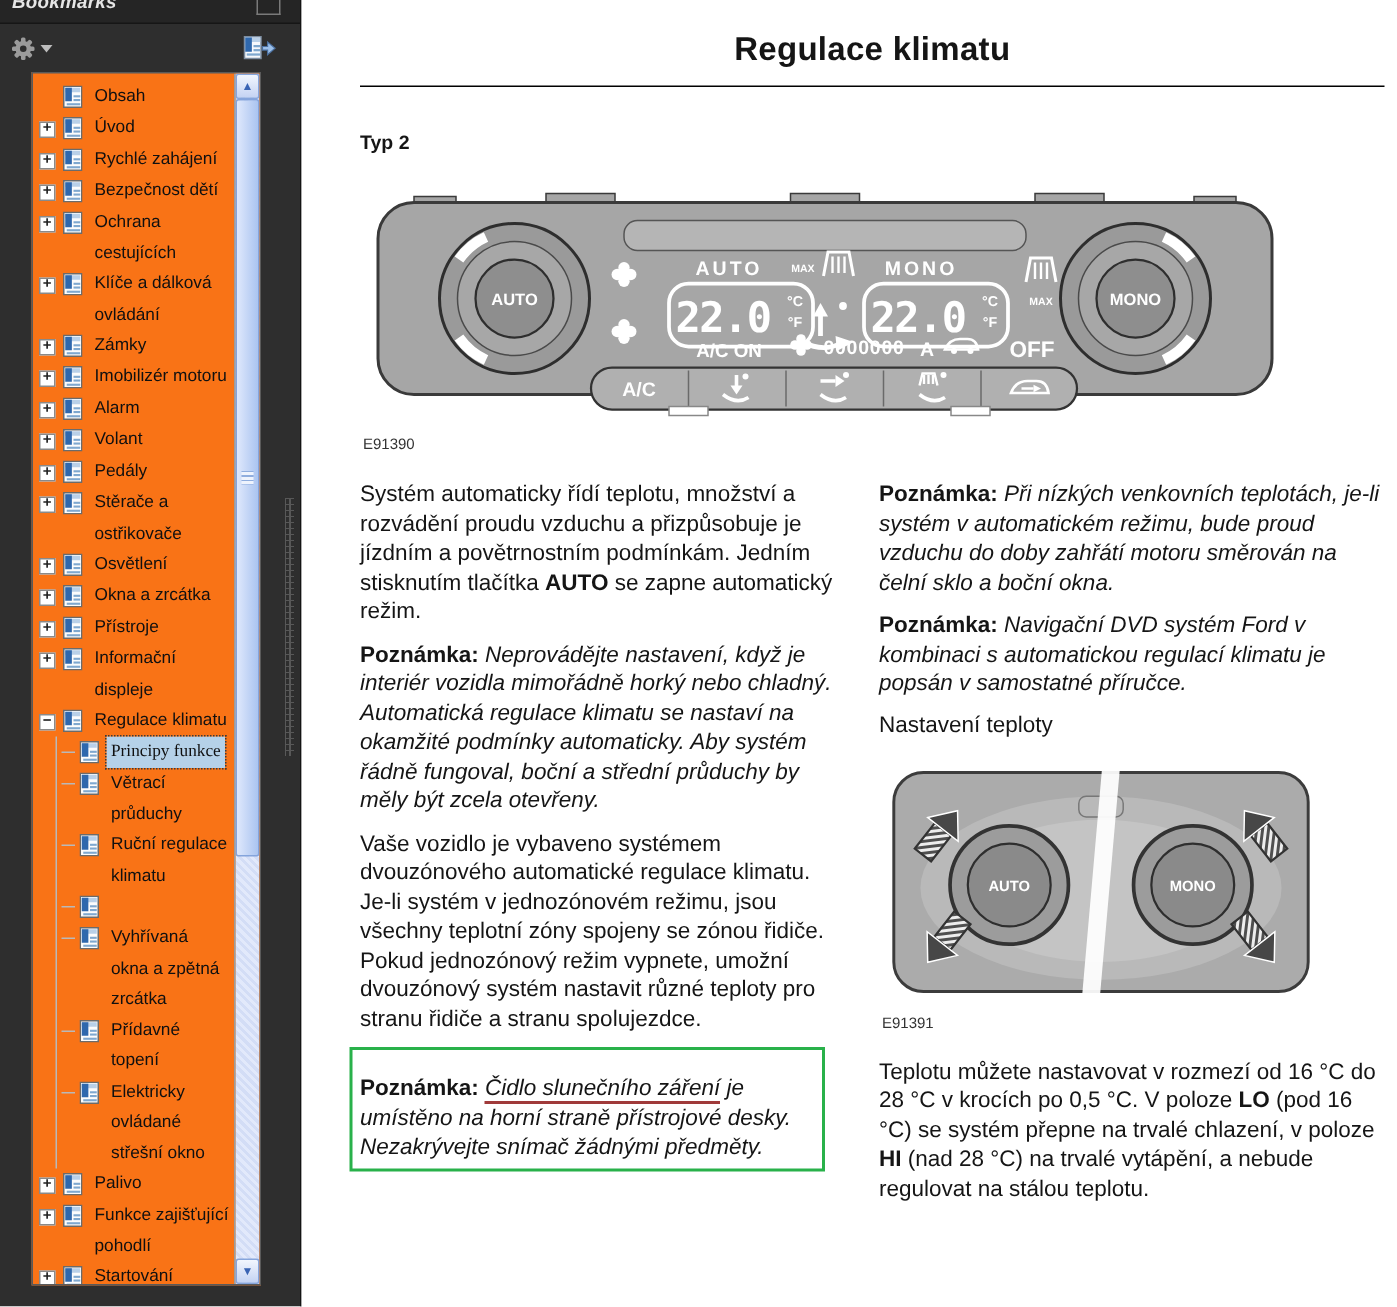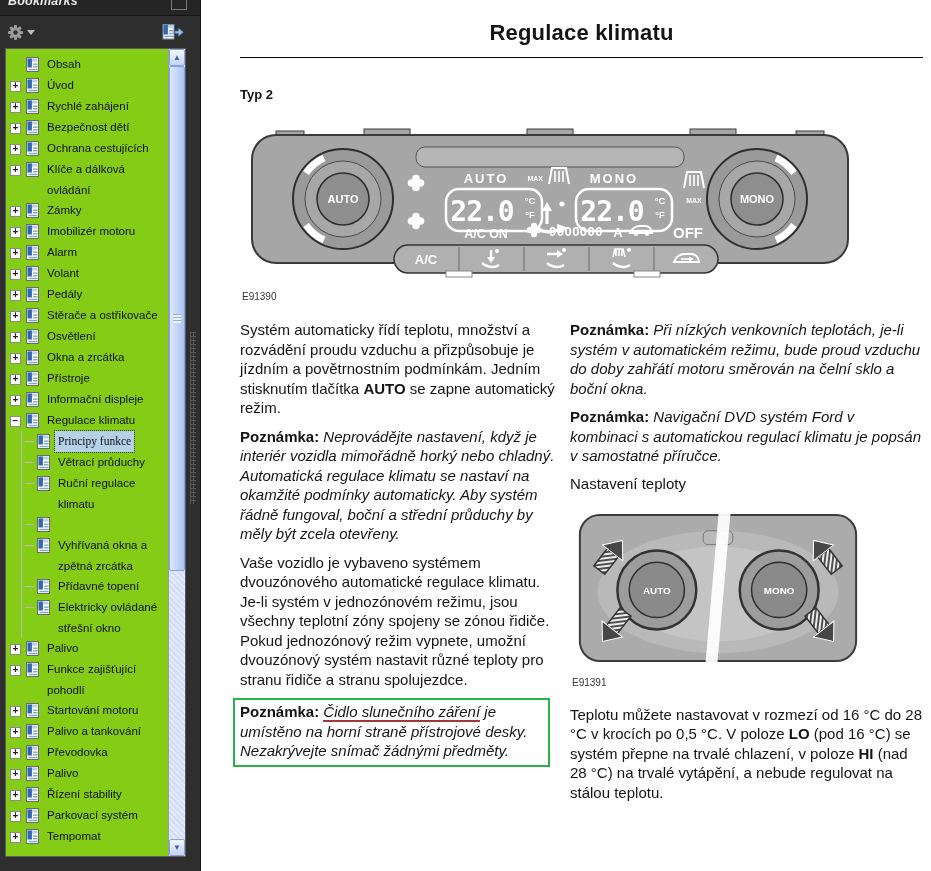--- a/index.html
+++ b/index.html
@@ -8,21 +8,21 @@
 
   
   #sidebar{position:absolute;left:0;top:0;width:200px;height:871px;background:#2e2e2e;border-right:1px solid #141414;}
   .sb-header{height:15px;background:#252525;border-bottom:1px solid #161616;overflow:hidden;position:relative;font-style:italic;}
   .sb-title{color:#e6e6e6;font-weight:bold;font-size:12.5px;margin:-6px 0 0 8px;letter-spacing:.2px;}
   .sb-partial-btn{position:absolute;right:13px;top:0;width:14px;height:9px;border:1px solid #7a7a7a;border-top:none;}
   .sb-toolbar{height:33px;position:relative;background:#2e2e2e;}
   .gear-wrap{position:absolute;left:7px;top:8px;display:flex;align-items:center;gap:3px;cursor:pointer;}
   .gear-caret{width:0;height:0;border-left:4px solid transparent;border-right:4px solid transparent;border-top:5px solid #bdbdbd;}
   .expand-wrap{position:absolute;right:16px;top:7px;cursor:pointer;}
-  .sb-tree{position:absolute;left:5px;top:48px;width:181px;height:809px;background:#84cc16;
+  .sb-tree{position:absolute;left:21px;top:48px;width:153px;height:809px;background:#f97316;
            border:1px solid #5a5a5a;box-sizing:border-box;overflow:hidden;}
   .tree-scrollpane{position:absolute;left:0;top:0;right:17px;bottom:0;overflow:hidden;padding-top:5px;}
   .bm-row{display:flex;align-items:flex-start;min-height:21px;padding-left:3px;cursor:pointer;}
   .bm-exp{flex:none;width:9px;height:9px;margin:6px 3px 0 1px;border:1px solid #8a8a8a;background:#fff;
           color:#222;font-size:10px;line-height:7px;text-align:center;font-weight:bold;}
   .bm-spacer{flex:none;width:15px;}
   .bm-ico{flex:none;margin:3px 5px 0 2px;line-height:0;}
   .bm-label{font-size:11.5px;line-height:20.5px;color:#101010;padding:0 3px;}
   .bm-label.sel{background:#b5d1e8;outline:1px dotted #3a3a3a;font-family:Liberation Serif, serif;}
   .bm-children{margin-left:15px;border-left:1px solid #b9b9b9;}
@@ -43,27 +43,27 @@
                        repeating-linear-gradient(to right,#6f6f6f 0 1px,transparent 1px 3px);opacity:.65;}
 
   
   #doc{position:absolute;left:201px;top:0;width:730px;height:871px;background:#fff;color:#151515;
        box-sizing:border-box;padding:12px 8px 0 39px;}
   .doc-title{text-align:center;font-size:22px;font-weight:bold;margin:8px 0 11px;letter-spacing:.2px;}
   .title-rule{border:none;border-top:1.6px solid #000;margin:0;}
   .section-heading{font-size:13px;font-weight:bold;margin:29px 0 0;}
   .figure1{margin:15px 0 0 6px;line-height:0;}
   .fig-caption{font-size:10px;color:#333;margin:4px 0 0 2px;line-height:12px;}
-  .columns{display:flex;gap:6px;margin-top:17px;}
+  .columns{display:flex;gap:22px;margin-top:17px;}
   .col-left{flex:none;width:324px;}
   .col-right{flex:1;min-width:0;}
   .col-left p,.col-right p{font-size:15px;line-height:19.5px;margin:0 0 9px;}
   .b{font-weight:bold;} .i{font-style:italic;} 
   .u{border-bottom:2px solid #a03a3a;cursor:pointer;}
-  .green-box{border:2px solid #29b14a;padding:2px 4px 4px 5px;margin:0 14px 0 -7px;}
+  .green-box{border:2px solid #29b14a;padding:16px 4px 4px 5px;margin:0 14px 0 -7px;}
   .green-box p{margin:0;}
   .temp-heading{font-size:15px;font-weight:normal;margin:7px 0 13px;}
   .figure2{margin:2px 0 0 0;line-height:0;}
   .final-para{margin-top:16px !important;}
 </style>
 </head>
 <body>
 
 <div id="sidebar">
   <div class="sb-header">

